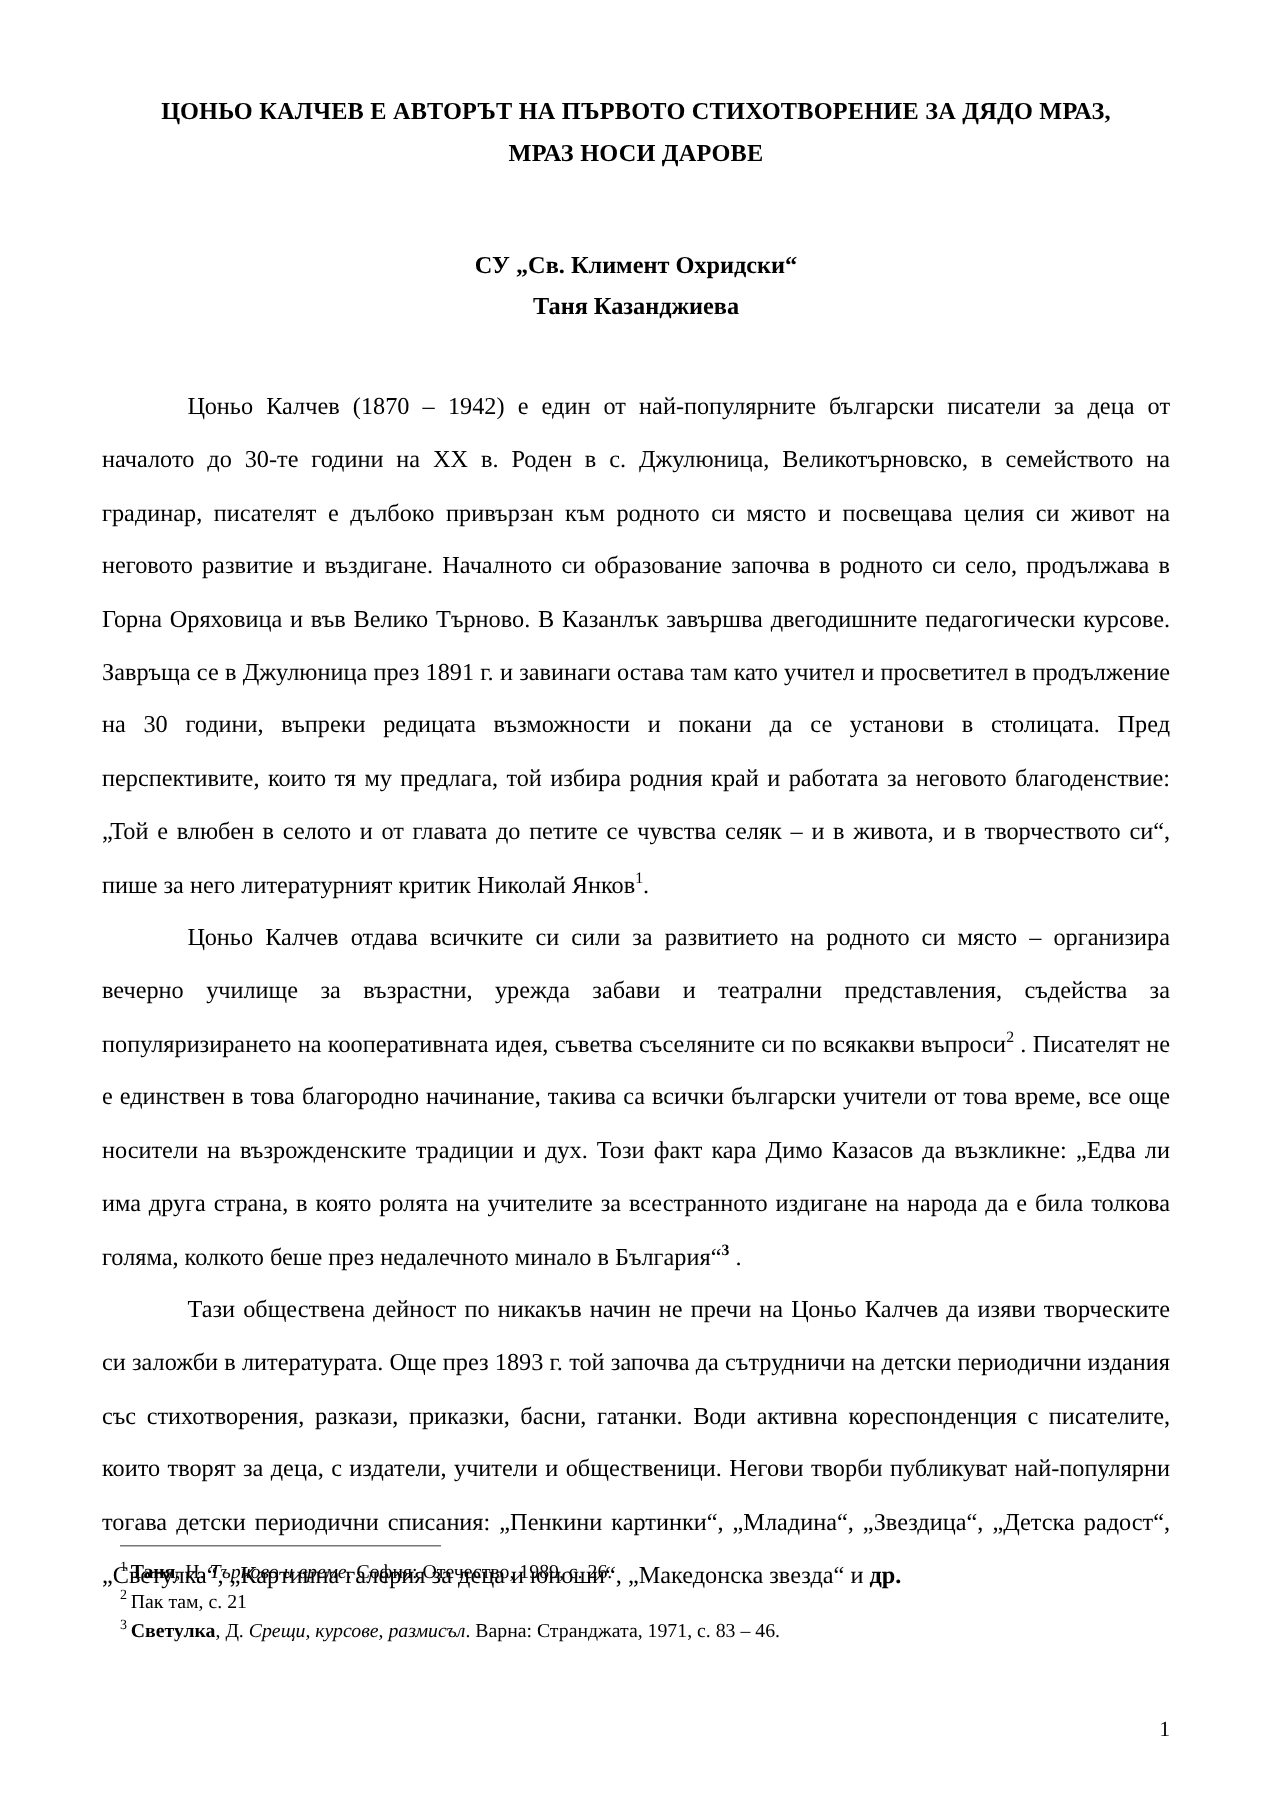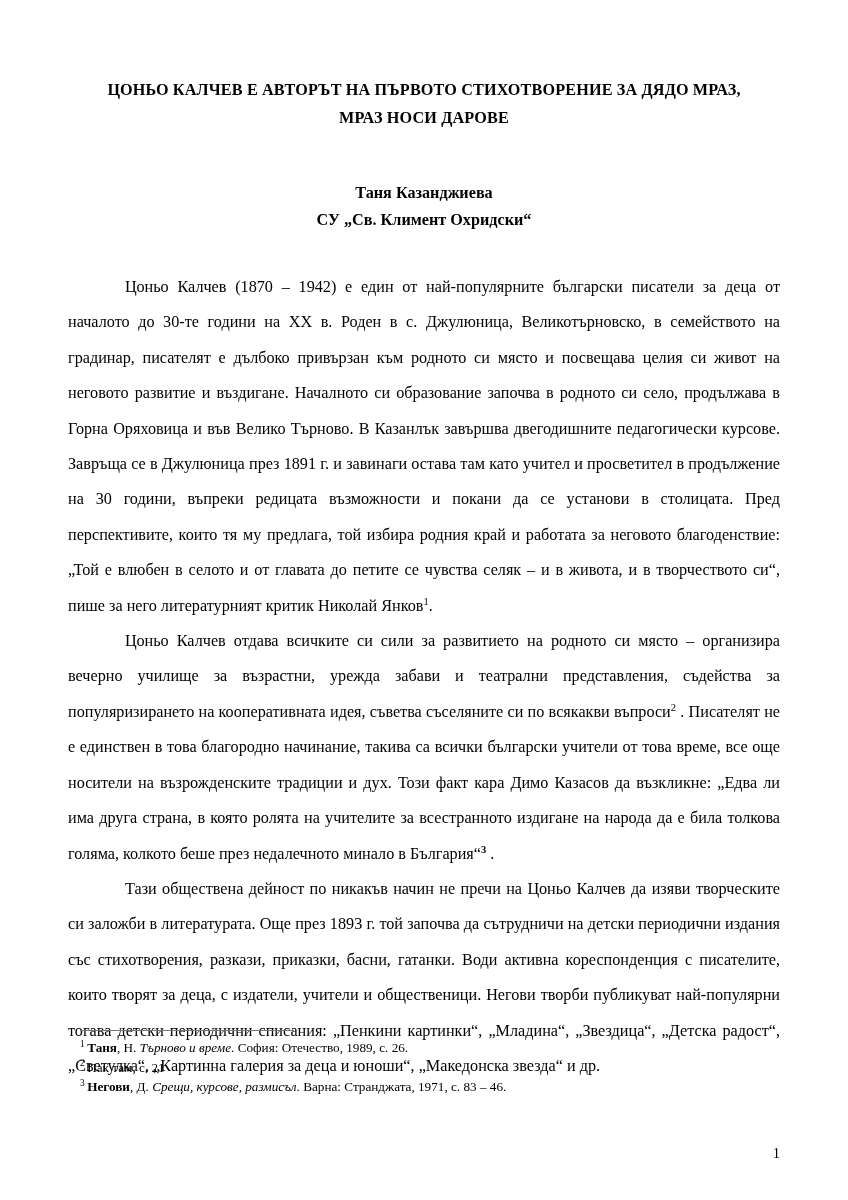--- a/index.html
+++ b/index.html
@@ -22,21 +22,21 @@
   .content {
     position: absolute;
     left: 68px;
     top: 0;
     width: 712px;
   }
 
   
   .doc-title {
     margin: 0;
-    padding-top: 76px;
+    padding-top: 60px;
     text-align: center;
     font-size: 16.2px;
     font-weight: bold;
     line-height: 28px;
     letter-spacing: 0.15px;
   }
   .doc-title .title-line {
     display: block;
   }
 
@@ -69,21 +69,21 @@
     margin-top: 0;
   }
   .fn-ref {
     font-size: 10.5px;
     vertical-align: super;
     line-height: 0;
   }
   .fn-ref.bold {
     font-weight: bold;
   }
-  .bold-inline { font-weight: normal; }
+  .bold-inline { font-weight: bold; }
 
   
   .footnotes {
     position: absolute;
     left: 68px;
     top: 1030px;
     width: 712px;
   }
   .fn-rule {
     width: 214px;
@@ -127,40 +127,40 @@
 <div class="page">
 
   <div class="content">
 
     <h1 class="doc-title">
       <span class="title-line">ЦОНЬО КАЛЧЕВ Е АВТОРЪТ НА ПЪРВОТО СТИХОТВОРЕНИЕ ЗА ДЯДО МРАЗ,</span>
       <span class="title-line">МРАЗ НОСИ ДАРОВЕ</span>
     </h1>
 
     <div class="author-block">
+      <span class="author-line">СУ „Св. Климент Охридски“</span>
       <span class="author-line">Таня Казанджиева</span>
-      <span class="author-line">СУ „Св. Климент Охридски“</span>
     </div>
 
     <div class="body-text">
 
       <p class="body-par"><span>Цоньо Калчев (1870 – 1942) е един от най-популярните български писатели за деца от началото до 30-те години на XX в. Роден в с. Джулюница, Великотърновско, в семейството на градинар, писателят е дълбоко привързан към родното си място и посвещава целия си живот на неговото развитие и въздигане. Началното си образование започва в родното си село, продължава в Горна Оряховица и във Велико Търново. В Казанлък завършва двегодишните педагогически курсове. Завръща се в Джулюница през 1891 г. и завинаги остава  там като учител и просветител в продължение на 30 години, въпреки редицата възможности и покани да се установи в столицата. Пред перспективите, които тя му предлага, той избира родния край и работата за неговото благоденствие: „Той е влюбен в селото и от главата до петите се чувства селяк – и в живота, и в творчеството си“, пише за него литературният критик Николай Янков</span><span class="fn-ref">1</span><span>.</span></p>
 
       <p class="body-par"><span>Цоньо Калчев отдава всичките си сили за развитието на родното си място –  организира вечерно училище за възрастни, урежда забави и театрални представления, съдейства за популяризирането на кооперативната идея, съветва съселяните си по всякакви въпроси</span><span class="fn-ref">2</span><span> . Писателят не е единствен в това благородно начинание, такива са всички български учители от това време, все още носители на възрожденските традиции и дух. Този факт кара Димо Казасов да възкликне: „Едва ли има друга страна, в която ролята на учителите за всестранното издигане на народа да е била толкова голяма, колкото беше през недалечното минало в България“</span><span class="fn-ref bold">3</span><span> .</span></p>
 
       <p class="body-par"><span>Тази обществена дейност по никакъв начин не пречи на Цоньо Калчев да изяви творческите си заложби в литературата. Още през 1893 г. той започва да сътрудничи на детски периодични издания със стихотворения, разкази, приказки, басни, гатанки. Води активна кореспонденция с  писателите, които творят за деца, с издатели, учители и общественици. Негови творби публикуват най-популярни тогава детски периодични списания: „Пенкини картинки“, „Младина“, „Звездица“, „Детска радост“, „Светулка“, „Картинна галерия за деца и юноши“, „Македонска звезда“ и </span><span class="bold-inline">др.</span></p>
 
     </div>
 
   </div>
 
   <div class="footnotes">
     <div class="fn-rule"></div>
     <ul class="fn-list">
       <li class="fn-item"><span class="fn-num">1</span><span class="fn-au">Таня</span><span>, Н. </span><span class="fn-ti">Търново и време</span><span>. София: Отечество, 1989, с. 26.</span></li>
       <li class="fn-item"><span class="fn-num">2</span><span class="fn-au"></span><span>Пак там, с. 21</span><span class="fn-ti"></span><span></span></li>
-      <li class="fn-item"><span class="fn-num">3</span><span class="fn-au">Негови</span><span>, Д. </span><span class="fn-ti">Срещи, курсове, размисъл</span><span>. Варна: Странджата, 1971, с. 83 – 46.</span></li>
+      <li class="fn-item"><span class="fn-num">3</span><span class="fn-au">Светулка</span><span>, Д. </span><span class="fn-ti">Срещи, курсове, размисъл</span><span>. Варна: Странджата, 1971, с. 83 – 46.</span></li>
     </ul>
   </div>
 
   <div class="page-number">1</div>
 
 </div>
 
 </body></html>

